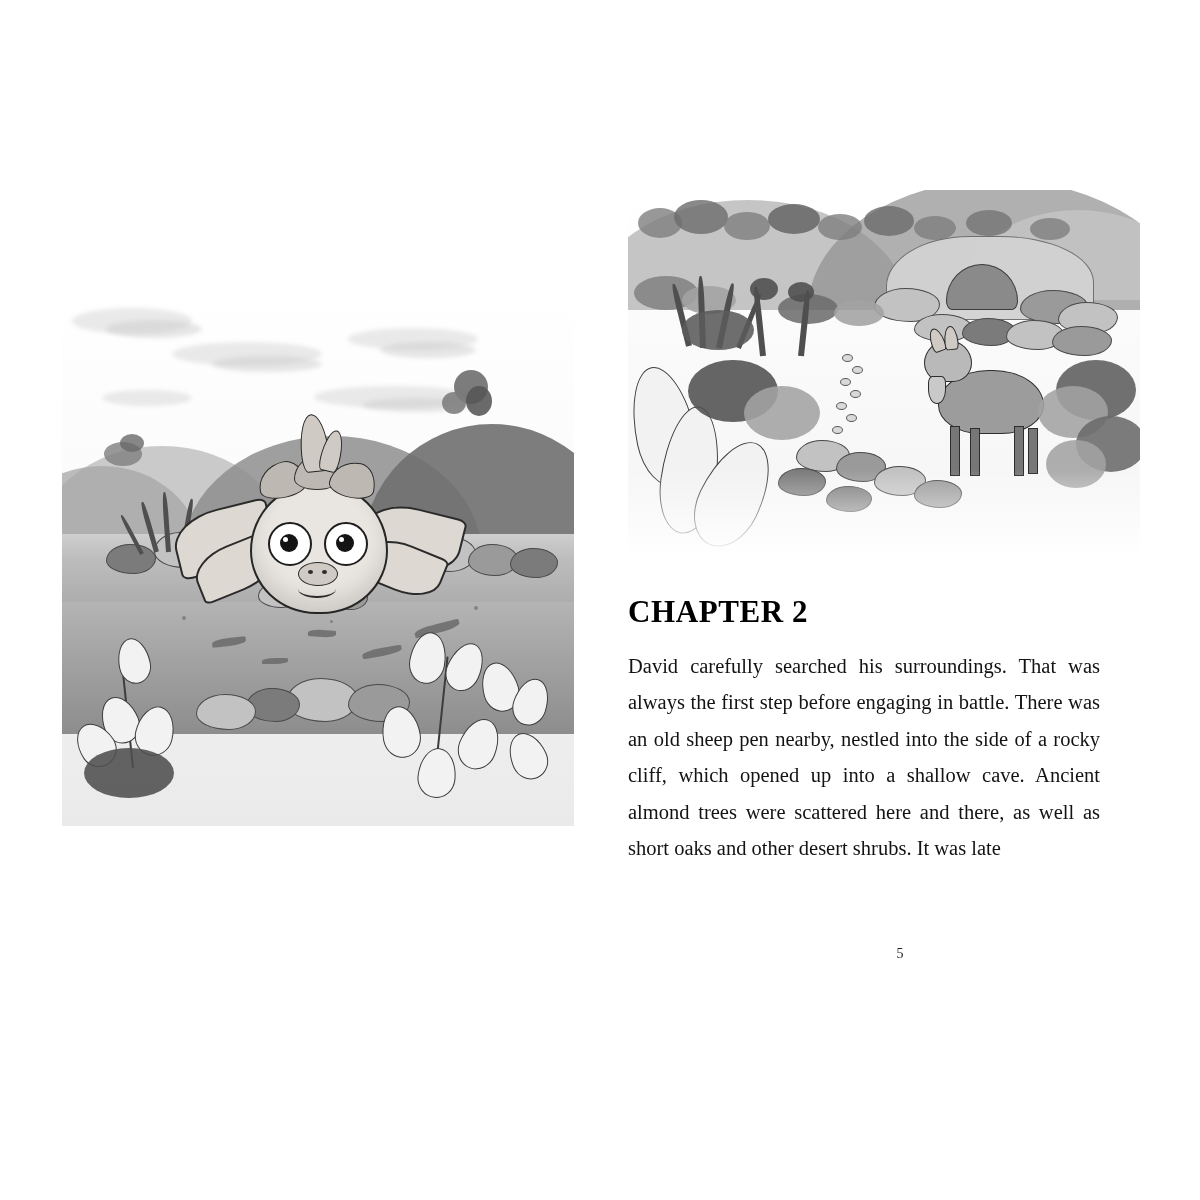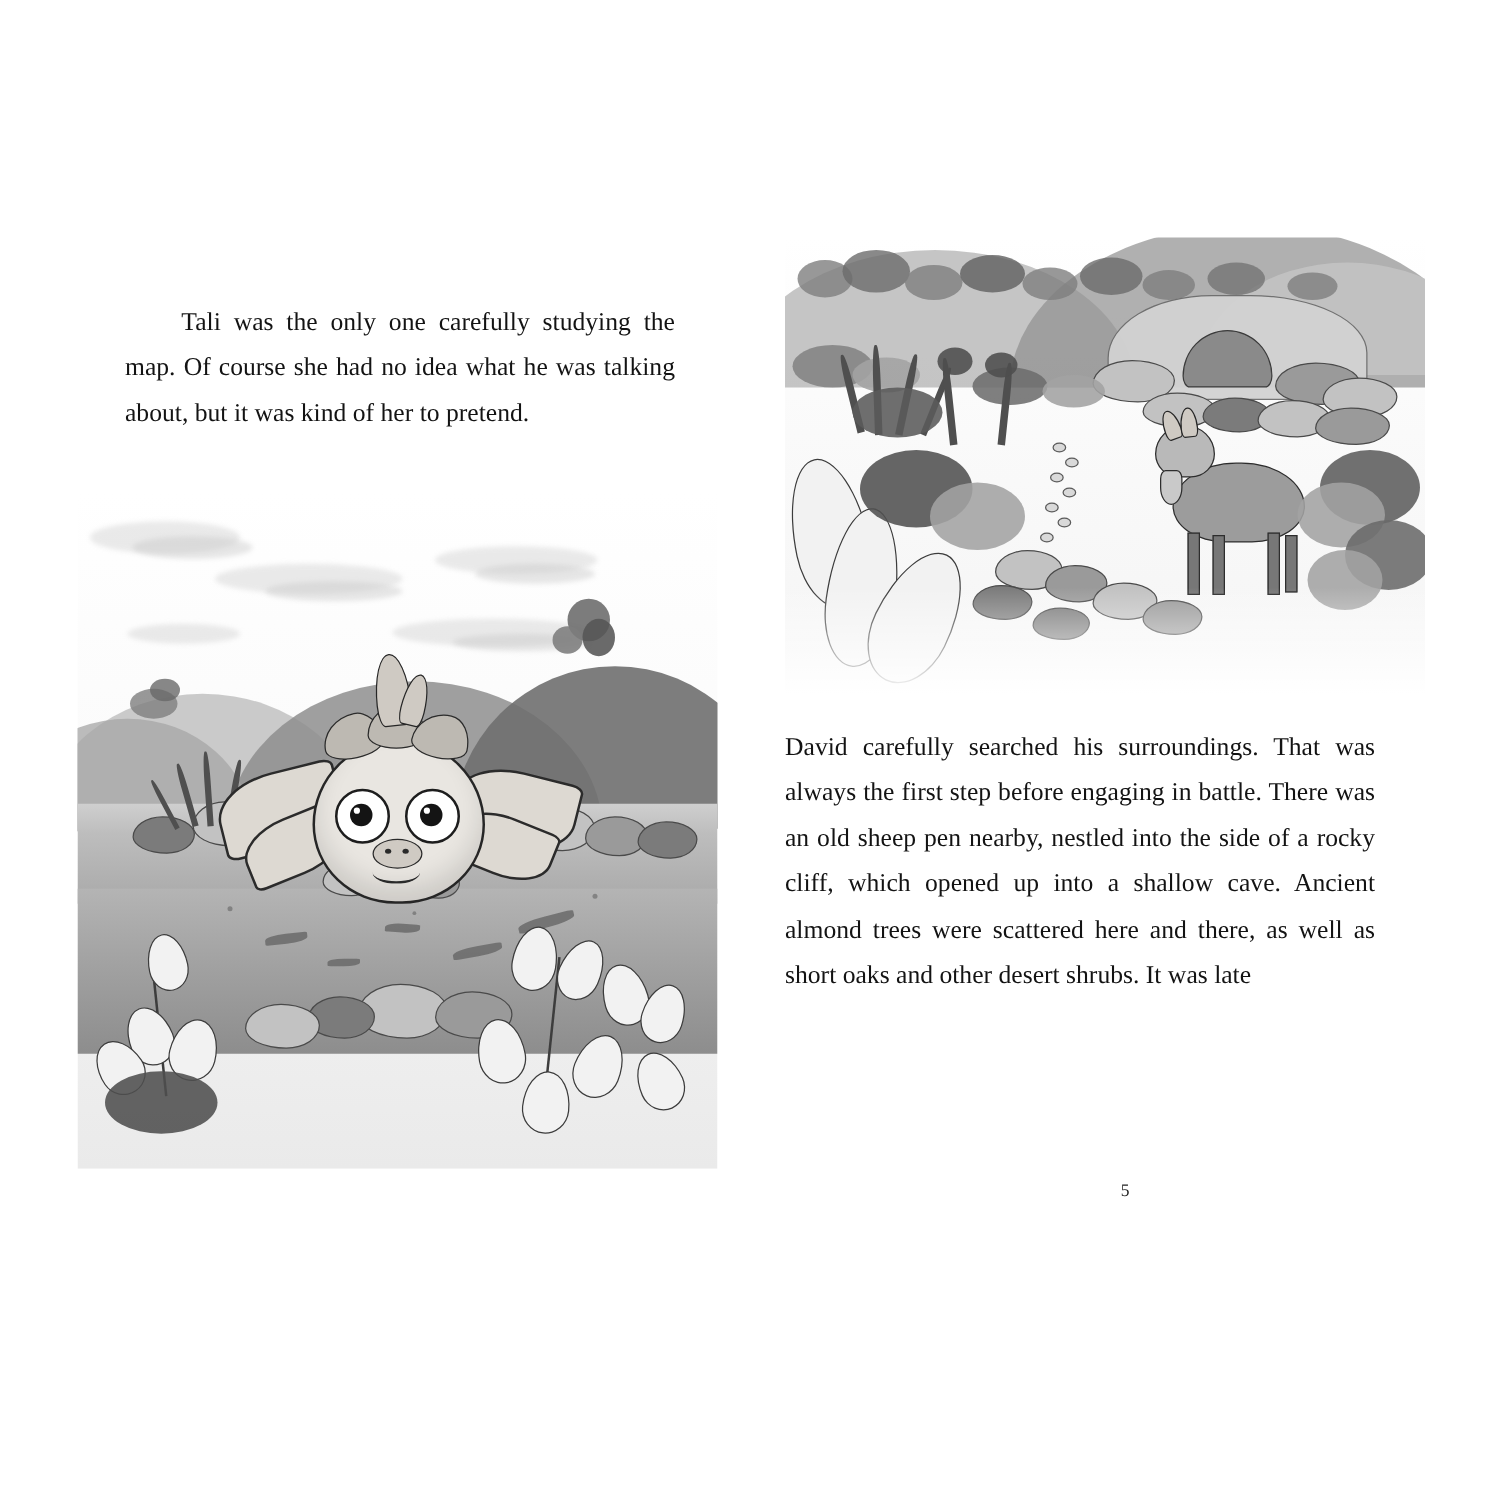--- a/index.html
+++ b/index.html
@@ -293,21 +293,20 @@
     opacity: .85;
   }
 </style>
 </head>
 <body>
 
 <div class="spread">
 
   <div class="page page-left">
 
-    <p class="body-text indent">Tali was the only one carefully studying the map. Of course she had no idea what he was talking about, but it was kind of her to pretend.</p>
 
     <div class="illus illus-left">
       <div class="sky"></div>
 
       <div class="cloud" style="left:10px;  top:22px;  width:120px; height:26px;"></div>
       <div class="cloud l2" style="left:44px; top:34px;  width:96px;  height:18px;"></div>
       <div class="cloud" style="left:110px; top:56px;  width:150px; height:24px;"></div>
       <div class="cloud l2" style="left:150px;top:70px;  width:110px; height:16px;"></div>
       <div class="cloud" style="left:286px; top:42px;  width:130px; height:22px;"></div>
       <div class="cloud l2" style="left:318px;top:56px;  width:96px;  height:16px;"></div>
@@ -489,19 +488,20 @@
       <div class="rock lt" style="left:168px; top:250px; width:52px; height:30px;"></div>
       <div class="rock" style="left:208px; top:262px; width:48px; height:28px;"></div>
       <div class="rock dk" style="left:150px; top:278px; width:46px; height:26px;"></div>
       <div class="rock lt" style="left:246px; top:276px; width:50px; height:28px;"></div>
       <div class="rock" style="left:286px; top:290px; width:46px; height:26px;"></div>
       <div class="rock dk" style="left:198px; top:296px; width:44px; height:24px;"></div>
 
       <div style="position:absolute; left:0; right:0; bottom:0; height:110px; background:linear-gradient(180deg, rgba(255,255,255,0) 0%, #ffffff 78%);"></div>
     </div>
 
+    <h2 class="chapter-heading">CHAPTER 2</h2>
 
     <p class="body-text">David carefully searched his surroundings. That was always the first step before engaging in battle. There was an old sheep pen nearby, nestled into the side of a rocky cliff, which opened up into a shallow cave. Ancient almond trees were scattered here and there, as well as short oaks and other desert shrubs. It was late</p>
 
     <div class="page-number">5</div>
   </div>
 
 </div>
 
 </body></html>

